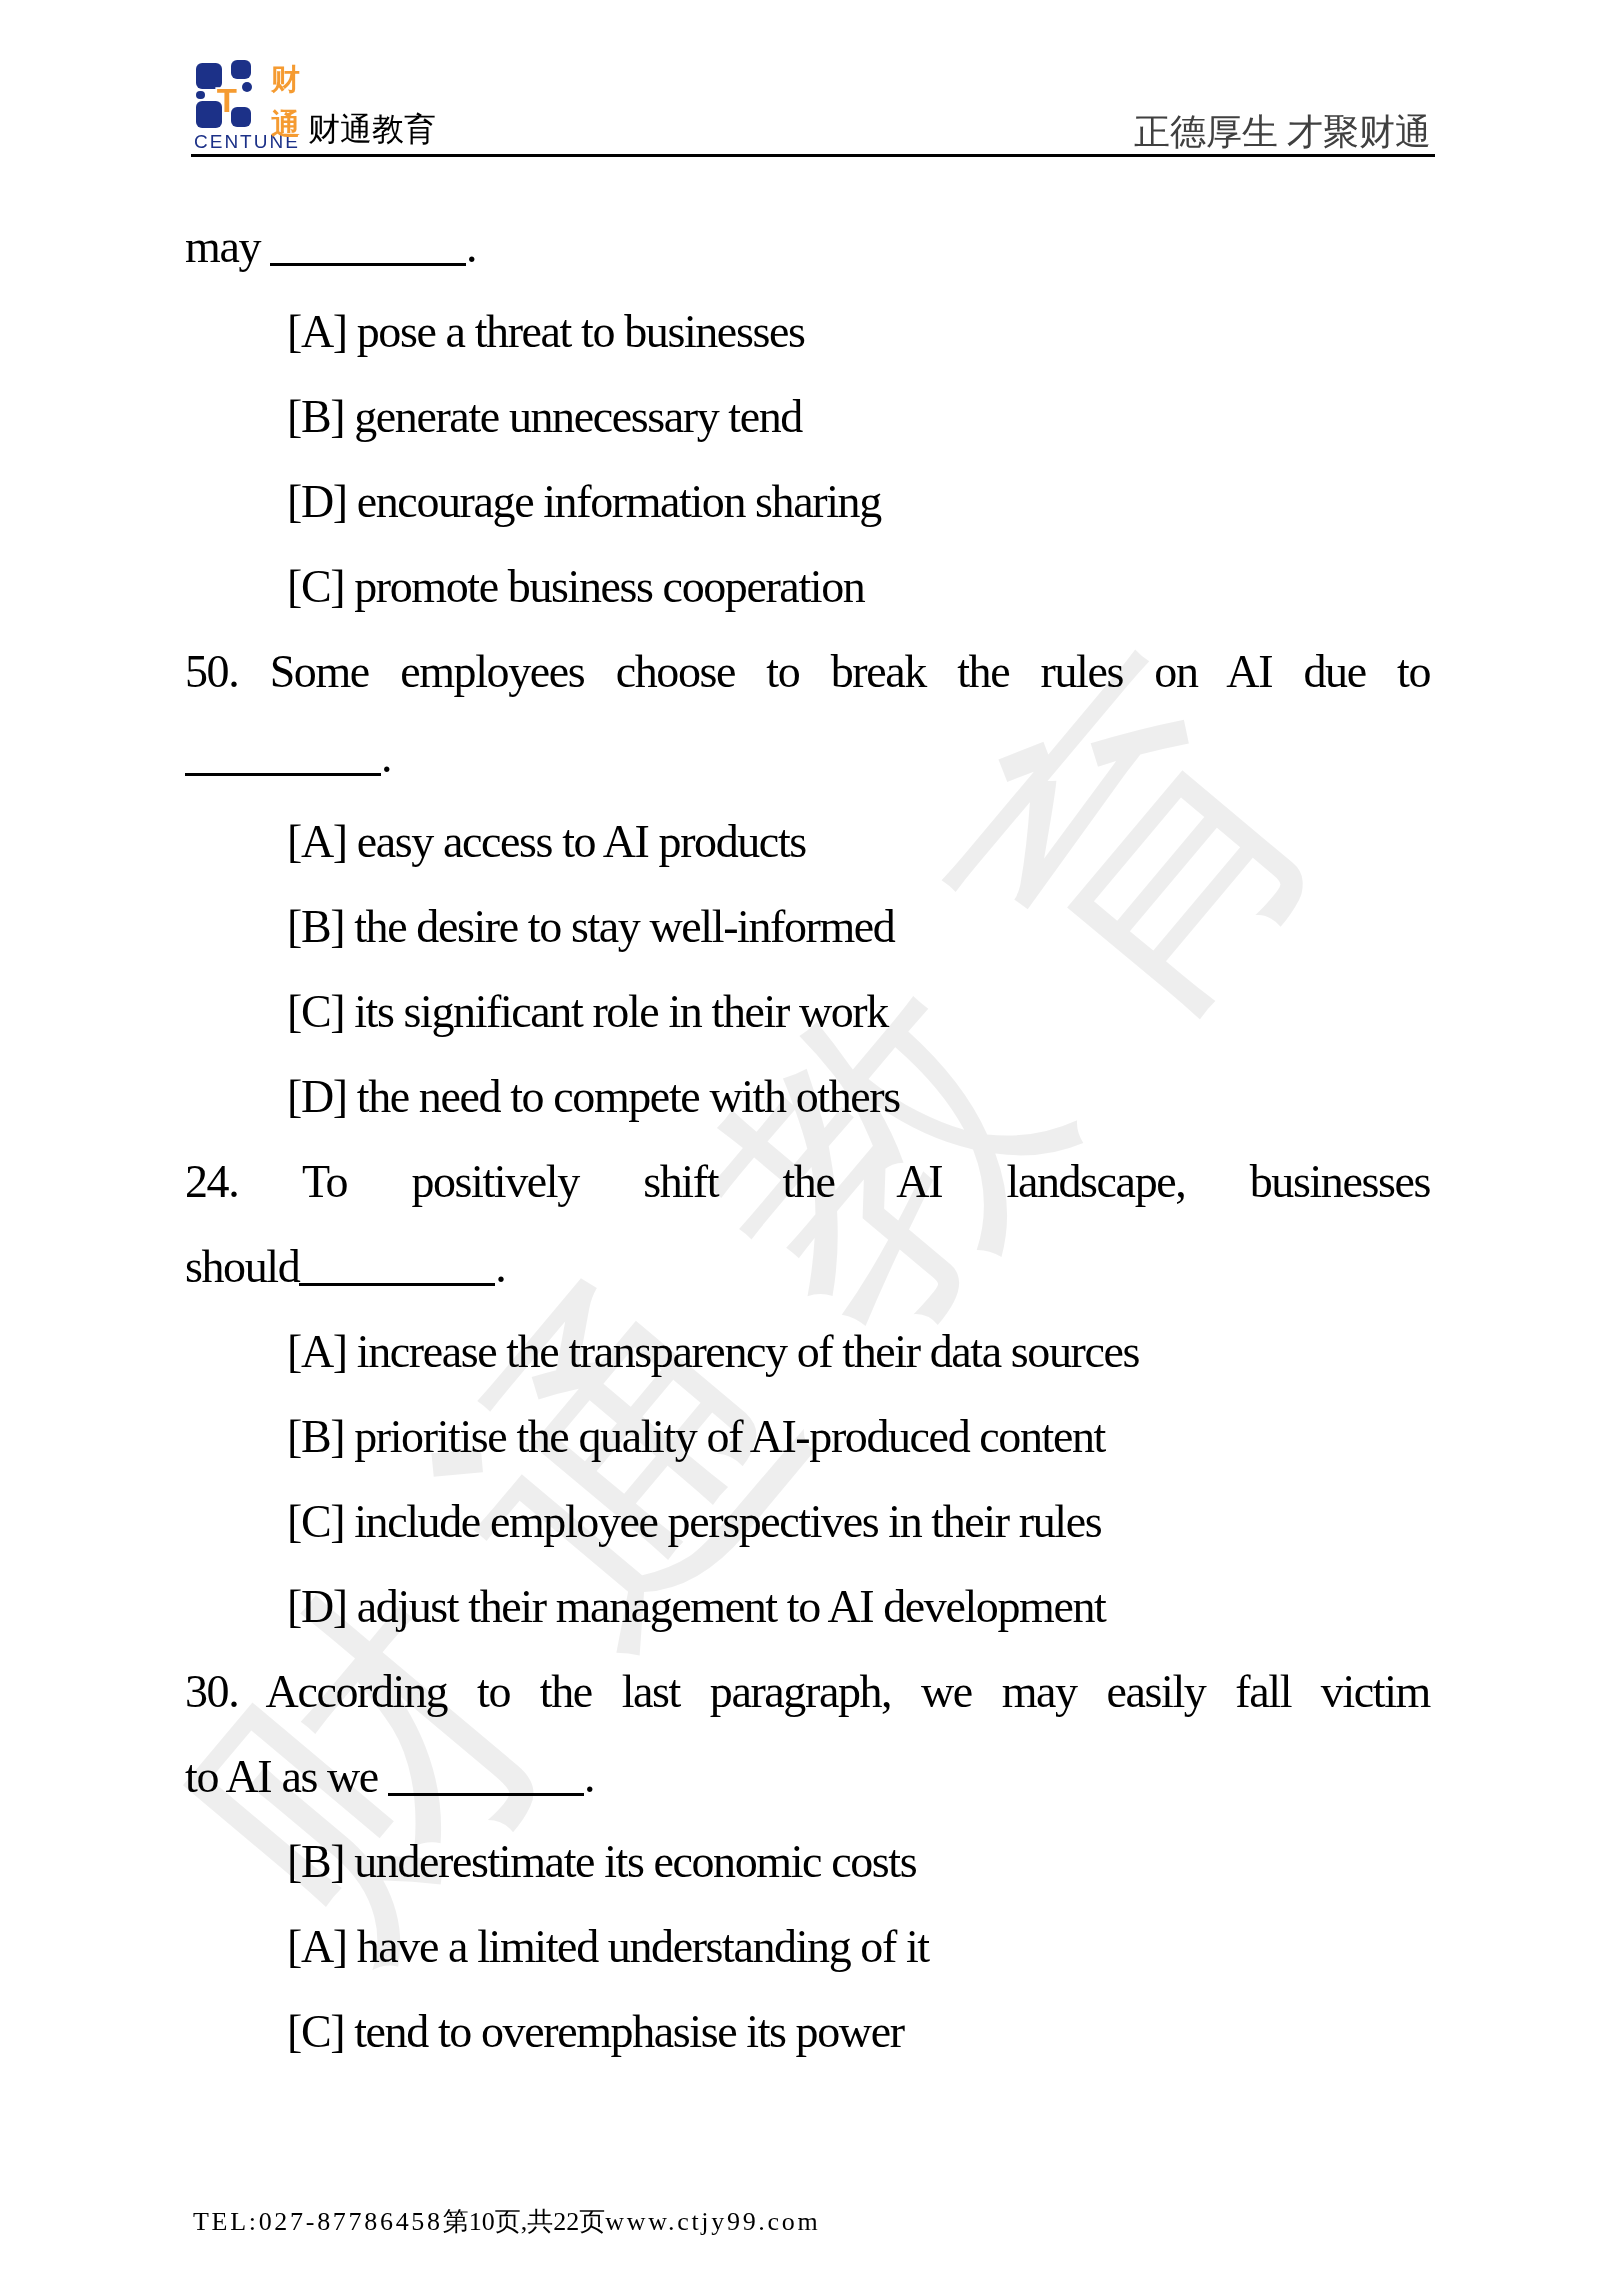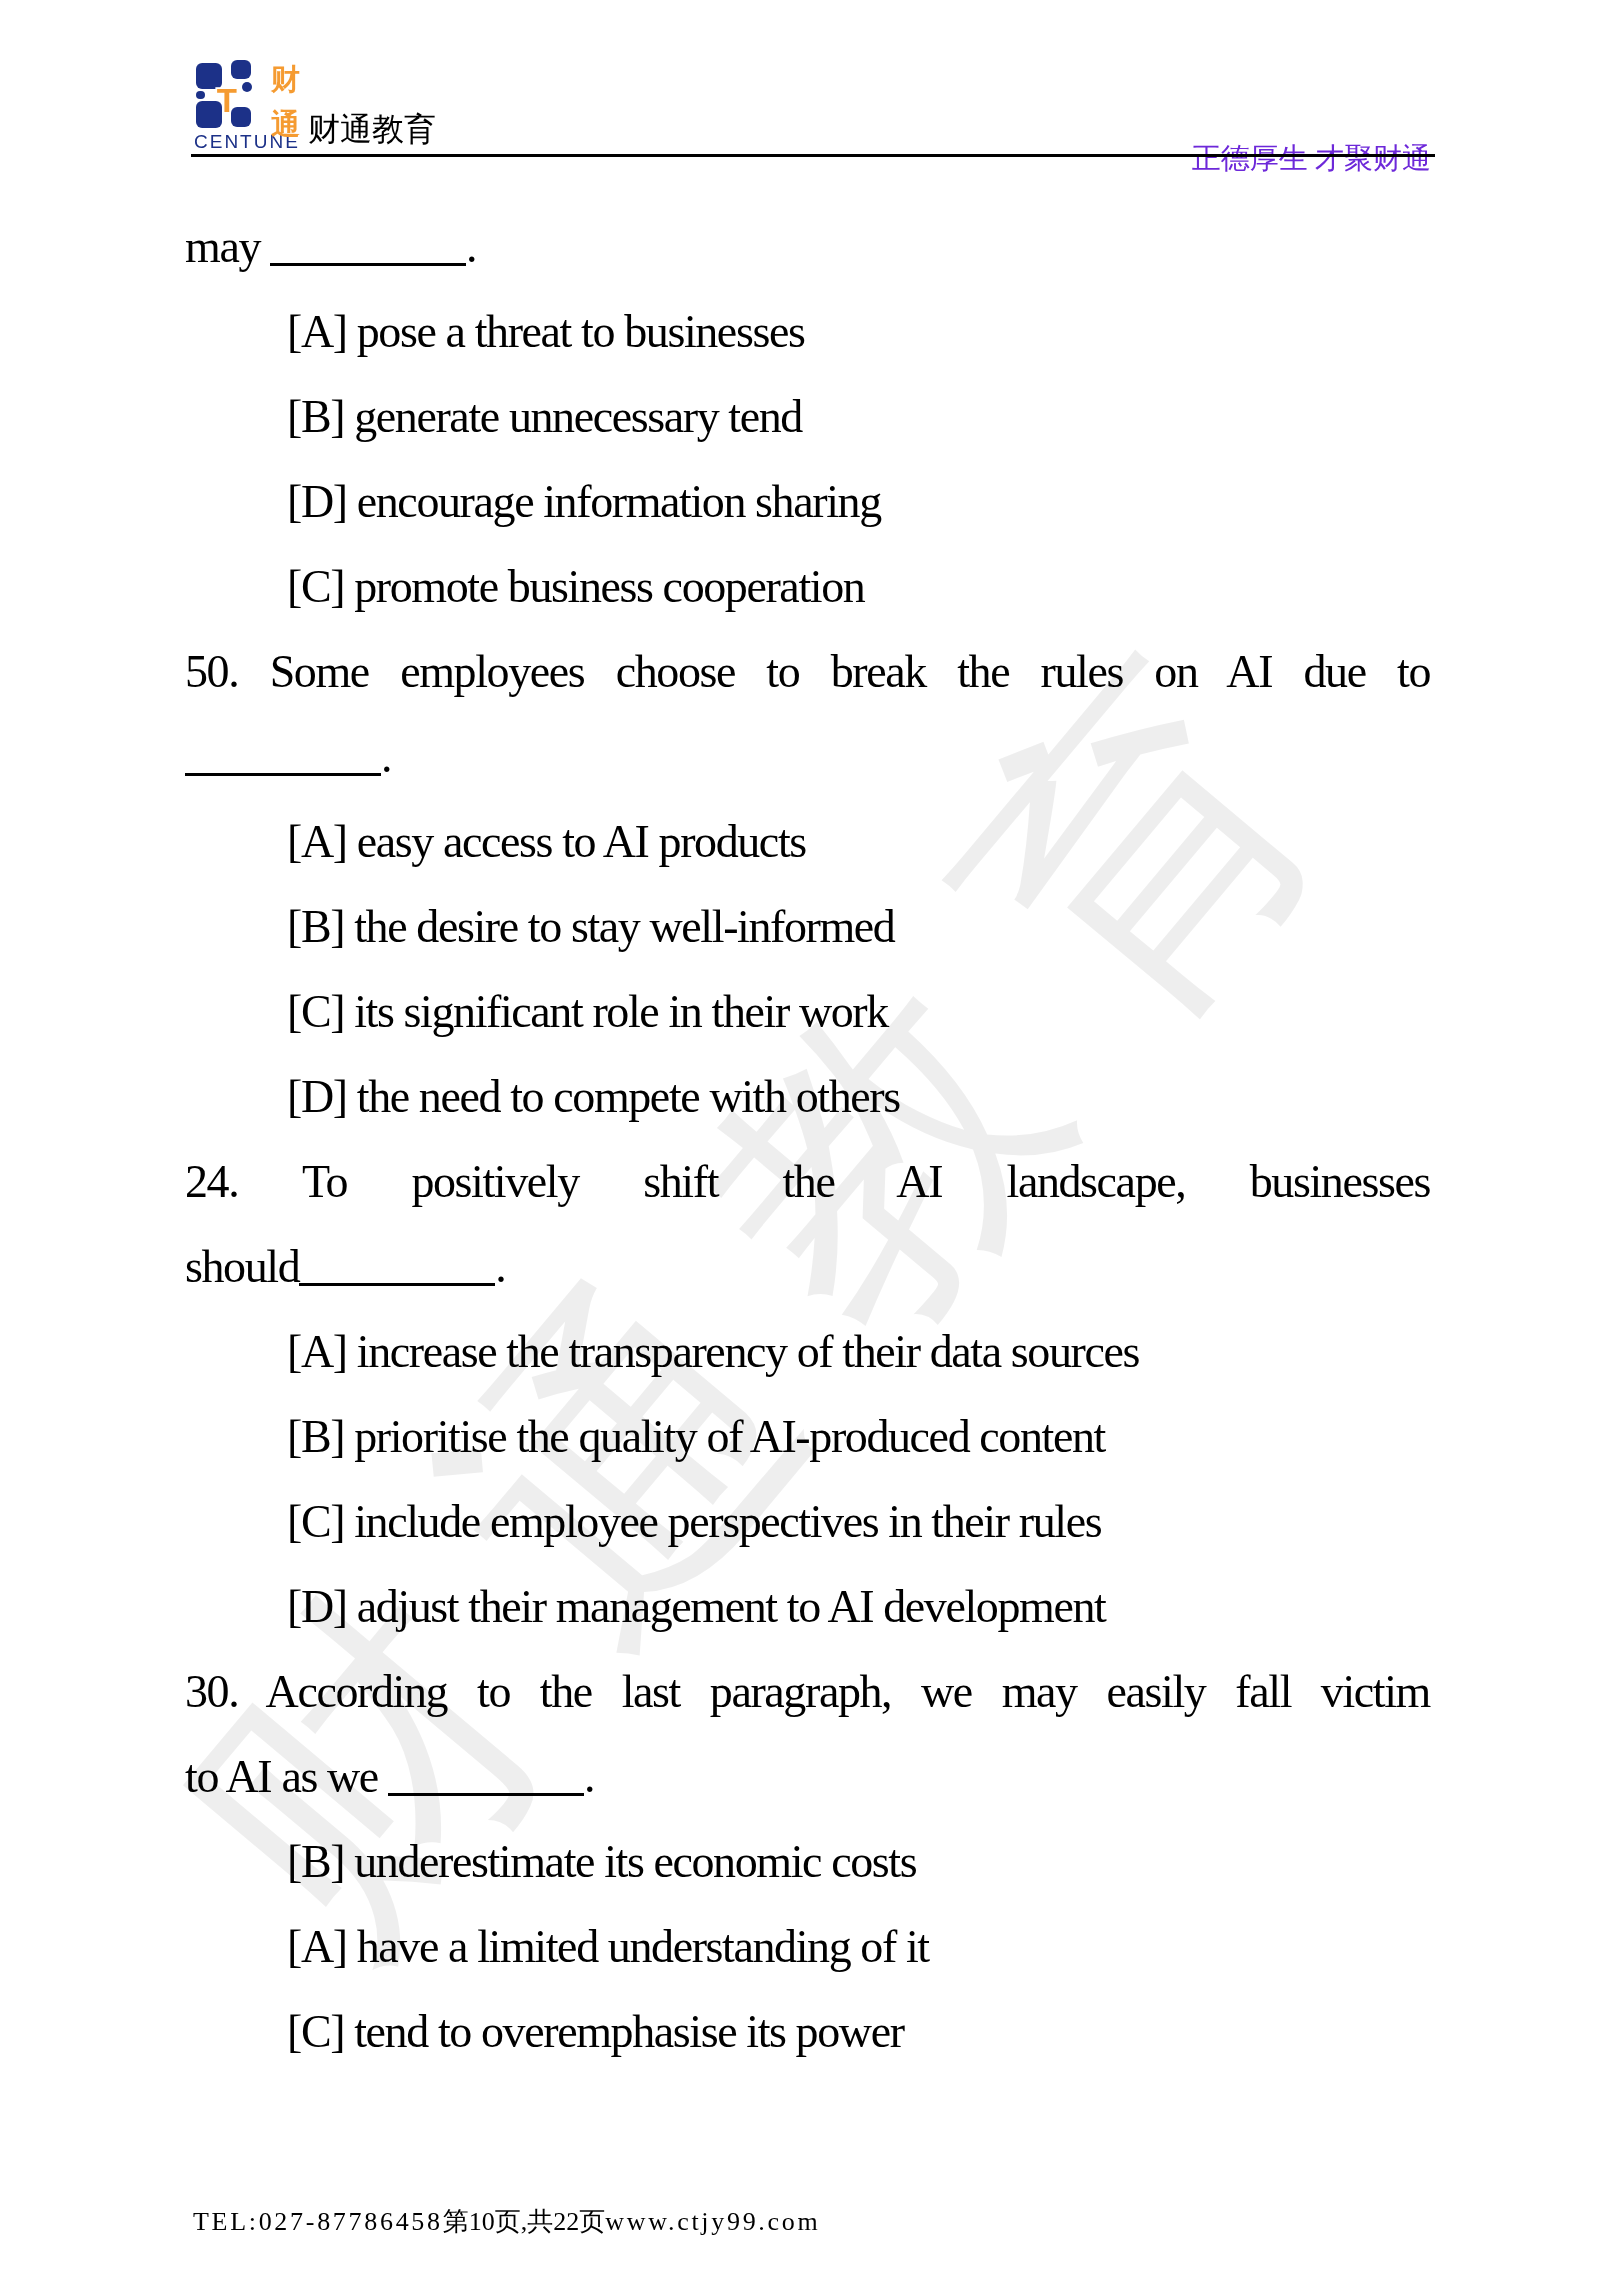--- a/index.html
+++ b/index.html
@@ -16,21 +16,21 @@
   .t-br{left:42px;top:48px;width:20.4px;height:20.4px;}
   .logo-t{position:absolute;left:20.4px;top:24.5px;width:35px;text-align:center;
           font-family:"Liberation Sans",sans-serif;font-weight:bold;font-size:33px;line-height:33px;
           color:#f59b31;-webkit-text-stroke:3.4px #fff;paint-order:stroke fill;z-index:2;}
   .centune{position:absolute;left:194px;top:131px;width:102px;
            font-family:"Liberation Sans",sans-serif;font-weight:normal;font-size:19px;letter-spacing:2px;
            color:#1c3188;}
   .logo-vert{position:absolute;left:271px;top:57px;width:29px;text-align:center;
              font-size:29px;line-height:45px;color:#f59b31;font-weight:bold;}
   .brand{position:absolute;left:308px;top:112px;font-size:32px;line-height:34px;color:#000;}
-  .slogan{position:absolute;right:192px;top:116px;font-size:29px;line-height:33px;color:#6d28d9;margin-top:26px;}
+  .slogan{position:absolute;right:192px;top:116px;font-size:36px;line-height:33px;color:#404040;}
   .header-rule{position:absolute;left:191px;top:154px;width:1244px;height:2.7px;background:#000;}
   
   .watermark{position:absolute;left:266px;top:1735px;height:320px;line-height:320px;
              font-size:320px;letter-spacing:82px;white-space:nowrap;color:rgba(0,0,0,0.065);
              transform:rotate(-50deg);transform-origin:0 50%;z-index:0;pointer-events:none;}
   
   .body-lines{position:absolute;left:185px;top:204px;width:1245px;z-index:1;}
   .line{height:85px;line-height:85px;font-size:46px;letter-spacing:-1.4px;white-space:nowrap;}
   .opt{padding-left:102px;}
   .stem-j{text-align:justify;text-align-last:justify;white-space:normal;}

